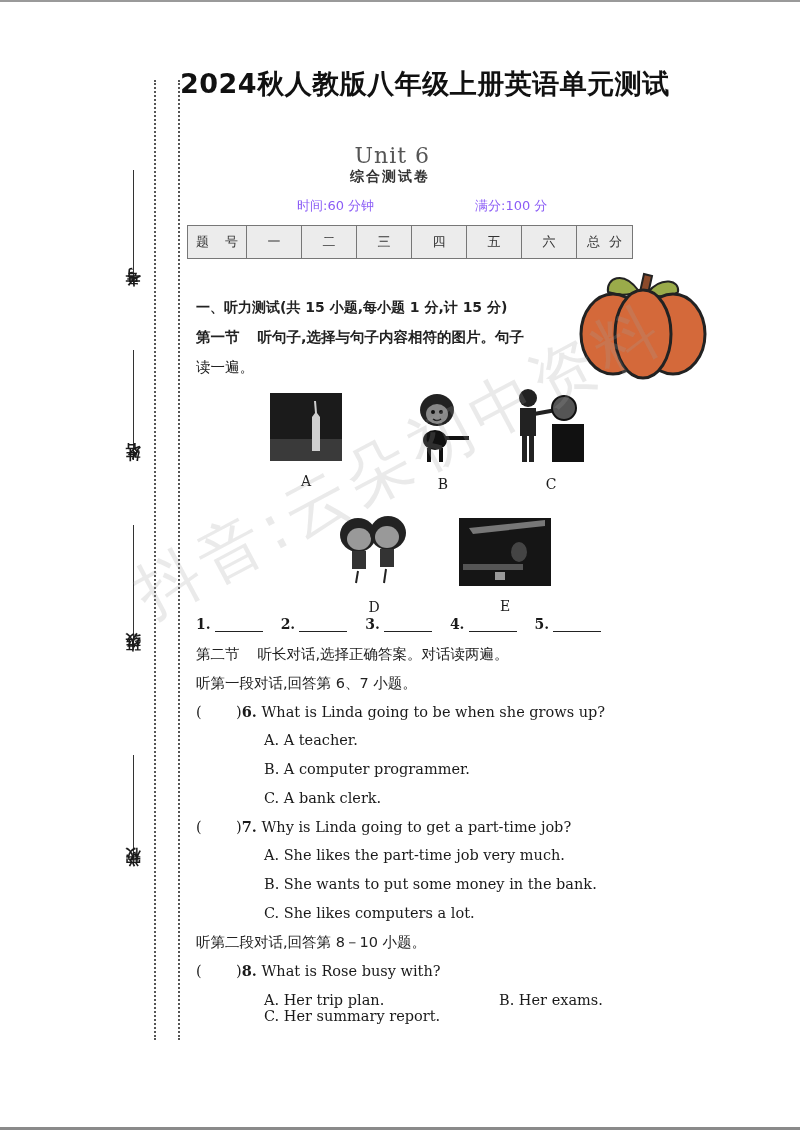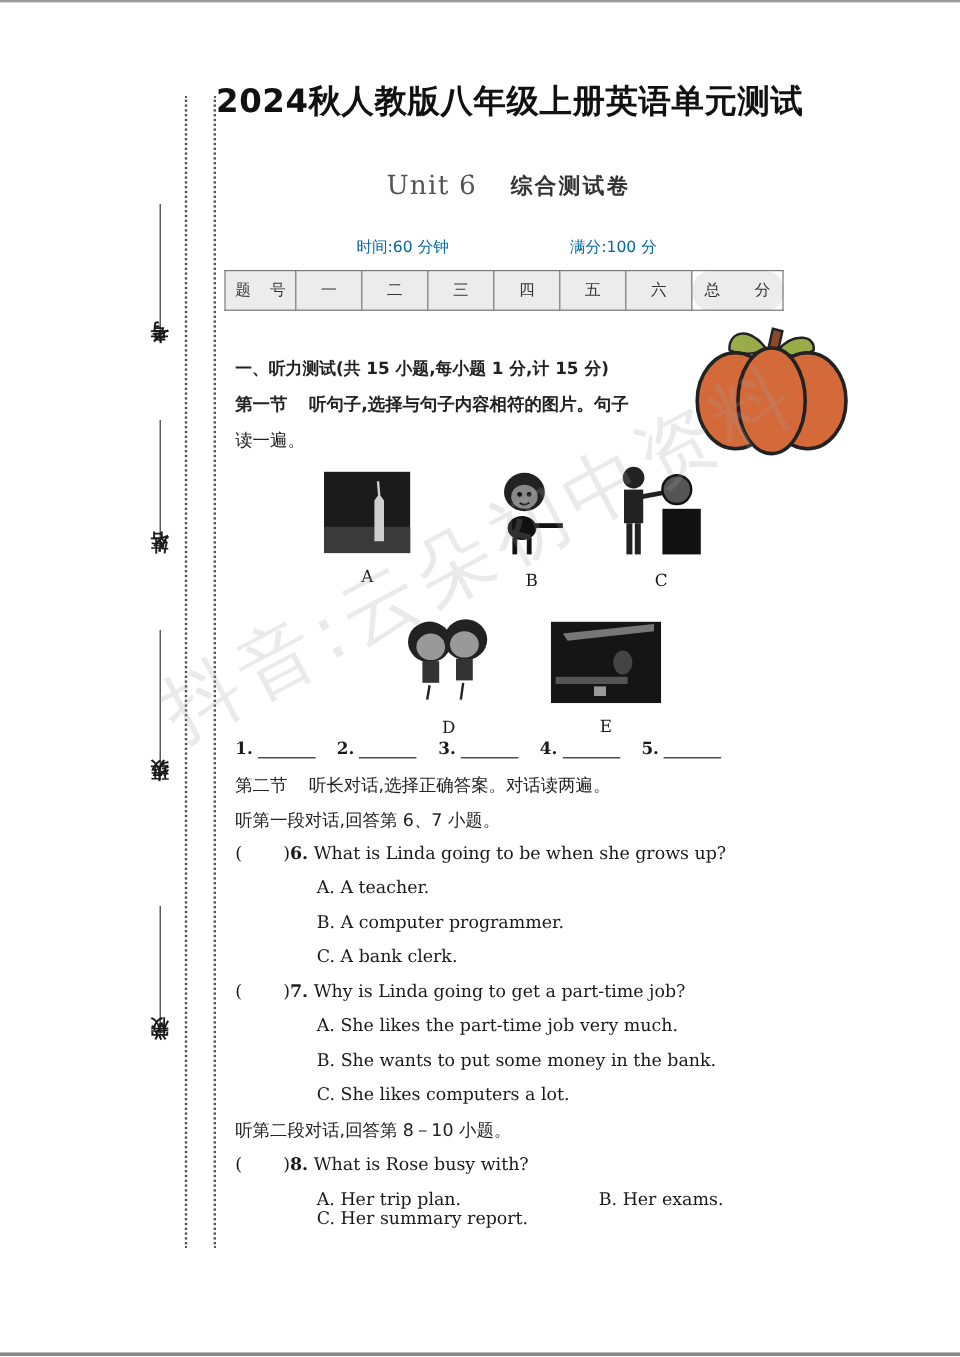--- a/index.html
+++ b/index.html
@@ -12,34 +12,34 @@
   .margin-line { position: absolute; top: 80px; height: 960px; width: 0; border-left: 2px dotted #555; }
   .margin-line.l1 { left: 154px; }
   .margin-line.l2 { left: 178px; }
 
   .binding-field { position: absolute; left: 118px; width: 30px; display: flex; flex-direction: column; align-items: center; }
   .binding-field .vline { width: 1px; background: #333; }
   .binding-field .vlabel { writing-mode: vertical-rl; transform: rotate(180deg); font-family: "DejaVu Sans", sans-serif; font-size: 15px; font-weight: bold; letter-spacing: 4px; margin: 6px 0; }
 
   .main-title { position: absolute; left: 180px; top: 66px; font-family: "DejaVu Sans", sans-serif; font-size: 27px; font-weight: bold; letter-spacing: 0.5px; color: #111; }
 
-  .unit-line { position: absolute; left: 322px; top: 143px; display: flex; align-items: flex-start; }
+  .unit-line { position: absolute; left: 322px; top: 143px; display: flex; align-items: flex-end; flex-direction: column; }
   .unit-en { font-family: "DejaVu Serif", serif; font-size: 22px; color: #555; letter-spacing: 1px; }
-  .unit-zh { font-family: "DejaVu Sans", sans-serif; font-size: 18px; font-weight: bold; color: #333; margin-left: 28px; letter-spacing: 2px; }
-
-  .meta-line { position: absolute; top: 197px; font-size: 13px; color: #0369a1; }
+  .unit-zh { font-family: "DejaVu Sans", sans-serif; font-size: 14px; font-weight: bold; color: #333; margin-left: 28px; letter-spacing: 2px; }
+
+  .meta-line { position: absolute; top: 197px; font-size: 13px; color: #8b5cf6; }
   .meta-time { left: 297px; }
   .meta-full { left: 475px; }
 
   .score-table { position: absolute; left: 187px; top: 225px; border-collapse: collapse; font-family: "DejaVu Serif", serif; font-size: 13px; }
   .score-table td { border: 1px solid #777; height: 33px; text-align: center; color: #333; }
   .score-table .hdr td { background: #ececec; }
   .score-table td.first { width: 59px; text-align: justify; text-align-last: justify; padding: 0 8px; }
   .score-table td.col { width: 55px; }
-  .score-table td.total { width: 76px; text-align-last: justify; padding: 0 10px; border-radius: 15px; }
+  .score-table td.total { width: 56px; text-align-last: justify; padding: 0 10px; }
 
   .pumpkin { position: absolute; left: 578px; top: 270px; width: 130px; height: 112px; }
 
   .line { position: absolute; left: 196px; font-size: 14.5px; color: #222; white-space: nowrap; }
   .zh { font-family: "DejaVu Sans", sans-serif; }
   .en { font-family: "DejaVu Serif", serif; font-size: 14.5px; }
   .bold { font-weight: bold; }
   .gap { display: inline-block; width: 18px; }
 
   .pic { position: absolute; text-align: center; }

